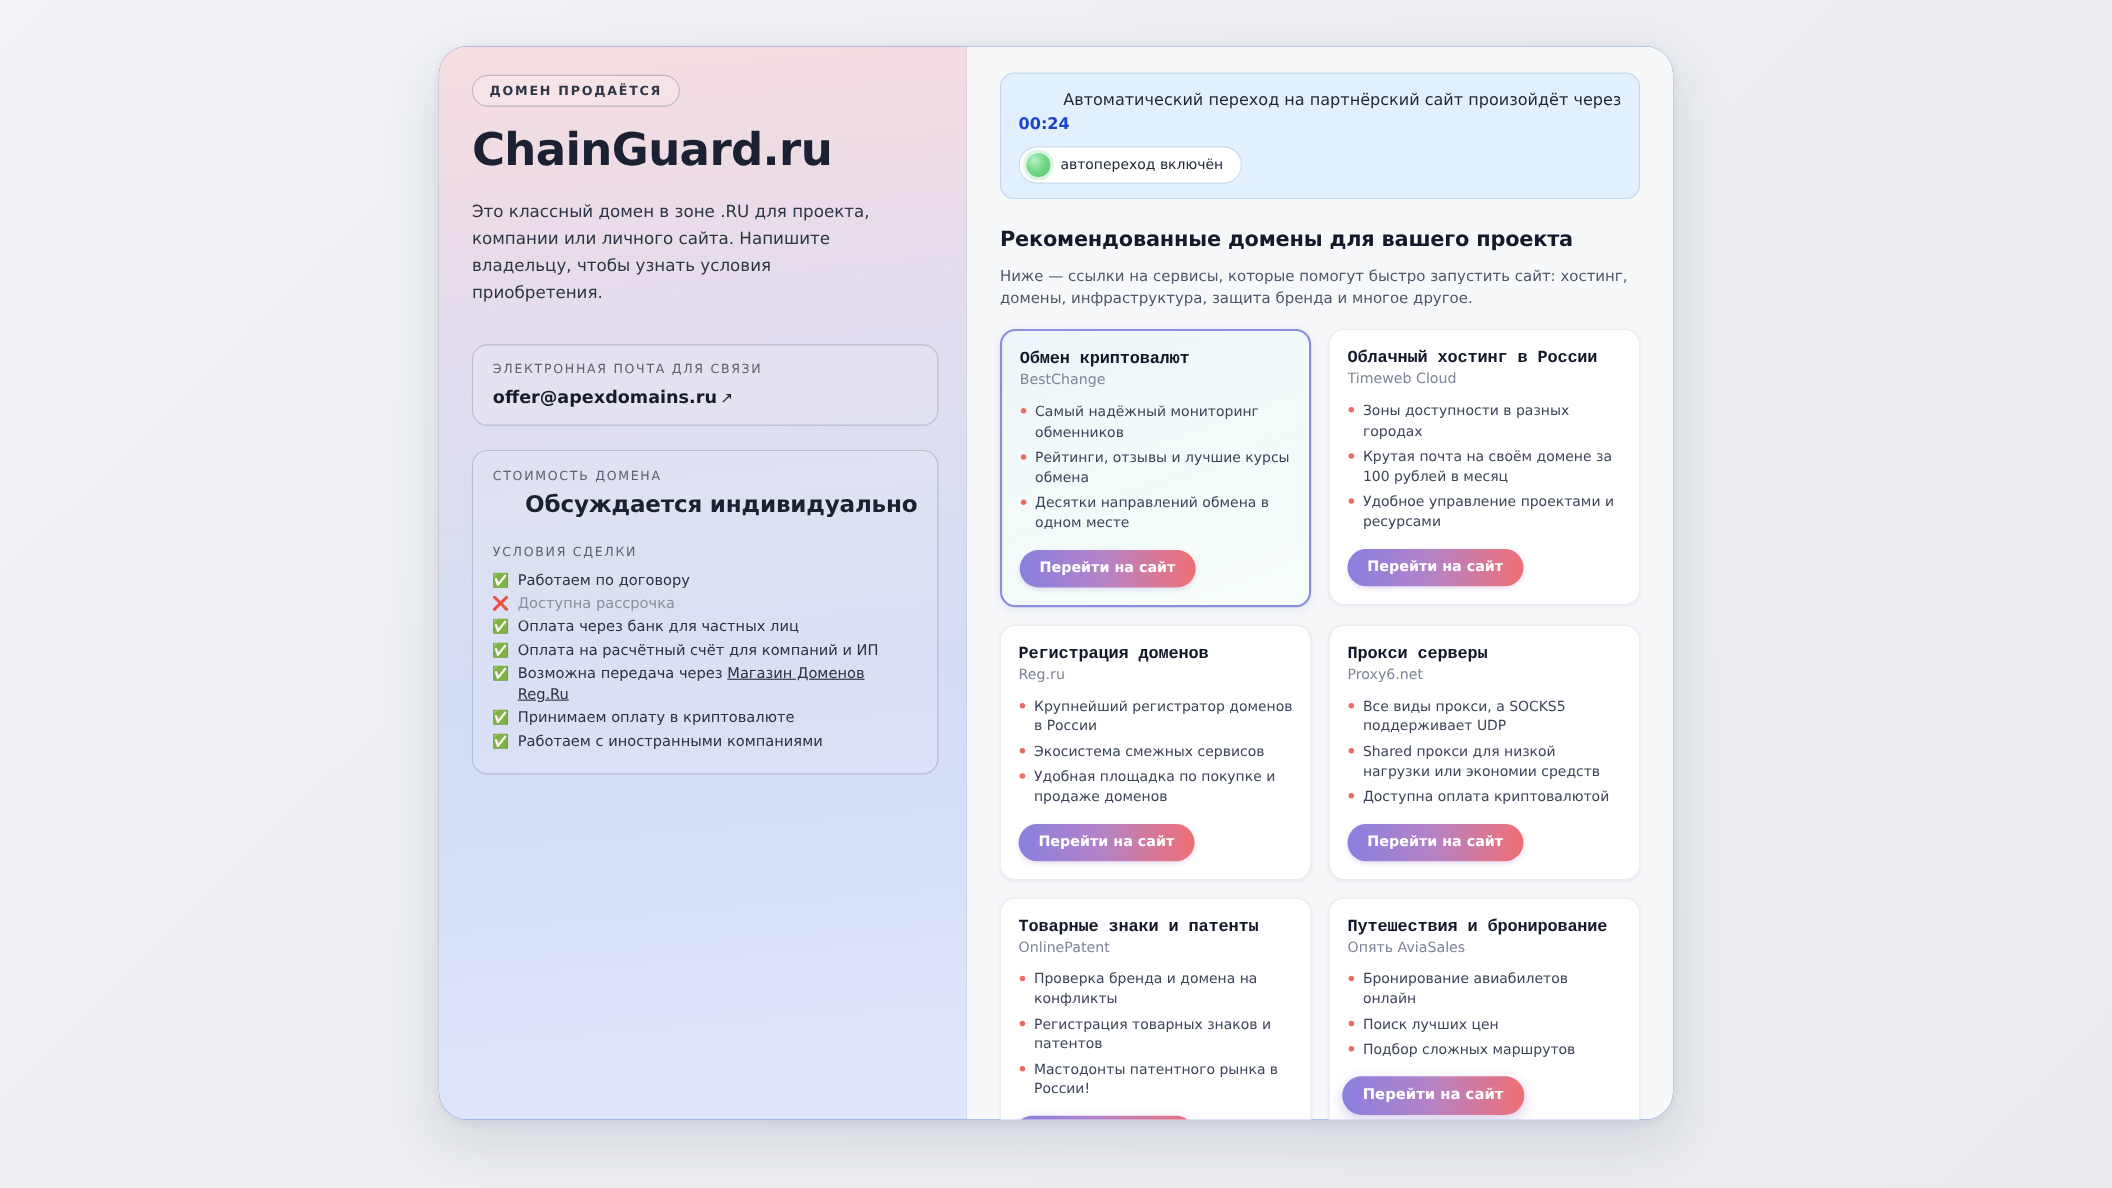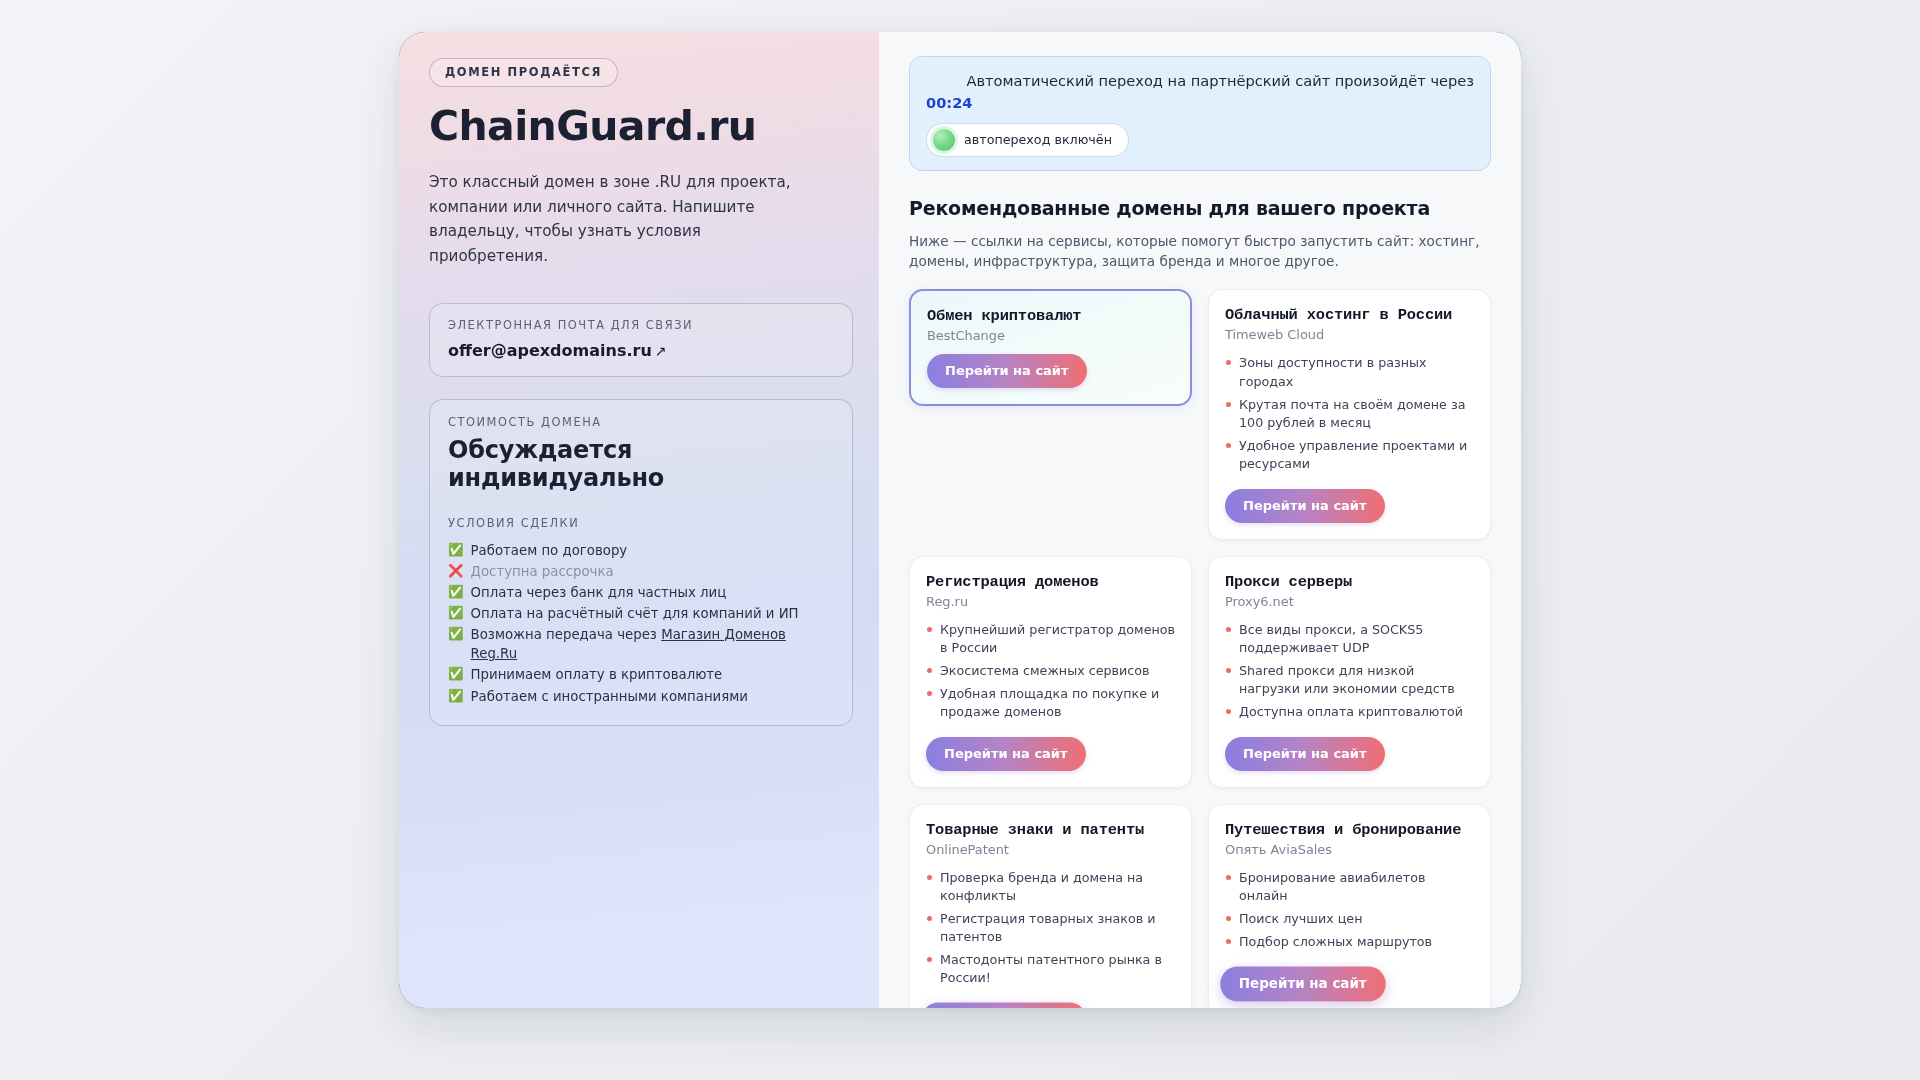--- a/index.html
+++ b/index.html
@@ -11,21 +11,21 @@
     overflow: hidden;
   }
   body {
     background: linear-gradient(135deg, #f2f4f7 0%, #eceef2 45%, #e9ebef 100%);
     display: flex; align-items: flex-start; justify-content: center;
   }
 
   
   .shell {
     position: absolute;
-    left: 399px; top: 32px;
+    left: 399px; top: 42px;
     width: 1122px; height: 976px;
     background: #1d4ed8;
     border-radius: 26px;
     box-shadow: 0 18px 48px rgba(40,48,70,.13), 0 2px 8px rgba(40,48,70,.06);
     display: flex;
     overflow: hidden;
   }
 
   
   .left {
@@ -100,24 +100,25 @@
 
   .price-box {
     margin-top: 22px;
     border: 1px solid rgba(80,88,125,.28);
     border-radius: 14px;
     padding: 15px 18px 18px;
     background: rgba(255,255,255,.12);
   }
   .price-value {
     margin-top: 7px;
-    font-size: 24px;
+    font-size: 21px;
     font-weight: 700;
     color: #1b2133;
     letter-spacing: -.2px;
+    text-align: right;
   }
   .terms-label {
     margin-top: 24px;
     font-size: 11.4px;
     letter-spacing: 1.55px;
     color: #5b6175;
     font-weight: 500;
     text-transform: uppercase;
   }
   ul.terms { list-style: none; margin-top: 10px; }
@@ -332,21 +333,25 @@
       <div class="toggle-pill">
         <span class="dot"></span>
         <span class="toggle-label">автопереход включён</span>
       </div>
     </div>
 
     <h2 class="section-title">Рекомендованные домены для вашего проекта</h2>
     <p class="section-sub">Ниже — ссылки на сервисы, которые помогут быстро запустить сайт: хостинг, домены, инфраструктура, защита бренда и многое другое.</p>
 
     <div class="cards" id="cards-grid">
-        <div class="card featured"><h3>Обмен криптовалют</h3><div class="brand">BestChange</div><button class="cta">Перейти на сайт</button></div>
+        <div class="card featured"><h3>Обмен криптовалют</h3><div class="brand">BestChange</div><ul>
+            <li>Самый надёжный мониторинг обменников</li>
+            <li>Рейтинги, отзывы и лучшие курсы обмена</li>
+            <li>Десятки направлений обмена в одном месте</li>
+          </ul><button class="cta">Перейти на сайт</button></div>
         <div class="card"><h3>Облачный хостинг в России</h3><div class="brand">Timeweb Cloud</div><ul>
             <li>Зоны доступности в разных городах</li>
             <li>Крутая почта на своём домене за 100 рублей в месяц</li>
             <li>Удобное управление проектами и ресурсами</li>
           </ul><button class="cta">Перейти на сайт</button></div>
         <div class="card"><h3>Регистрация доменов</h3><div class="brand">Reg.ru</div><ul>
             <li>Крупнейший регистратор доменов в России</li>
             <li>Экосистема смежных сервисов</li>
             <li>Удобная площадка по покупке и продаже доменов</li>
           </ul><button class="cta">Перейти на сайт</button></div>

